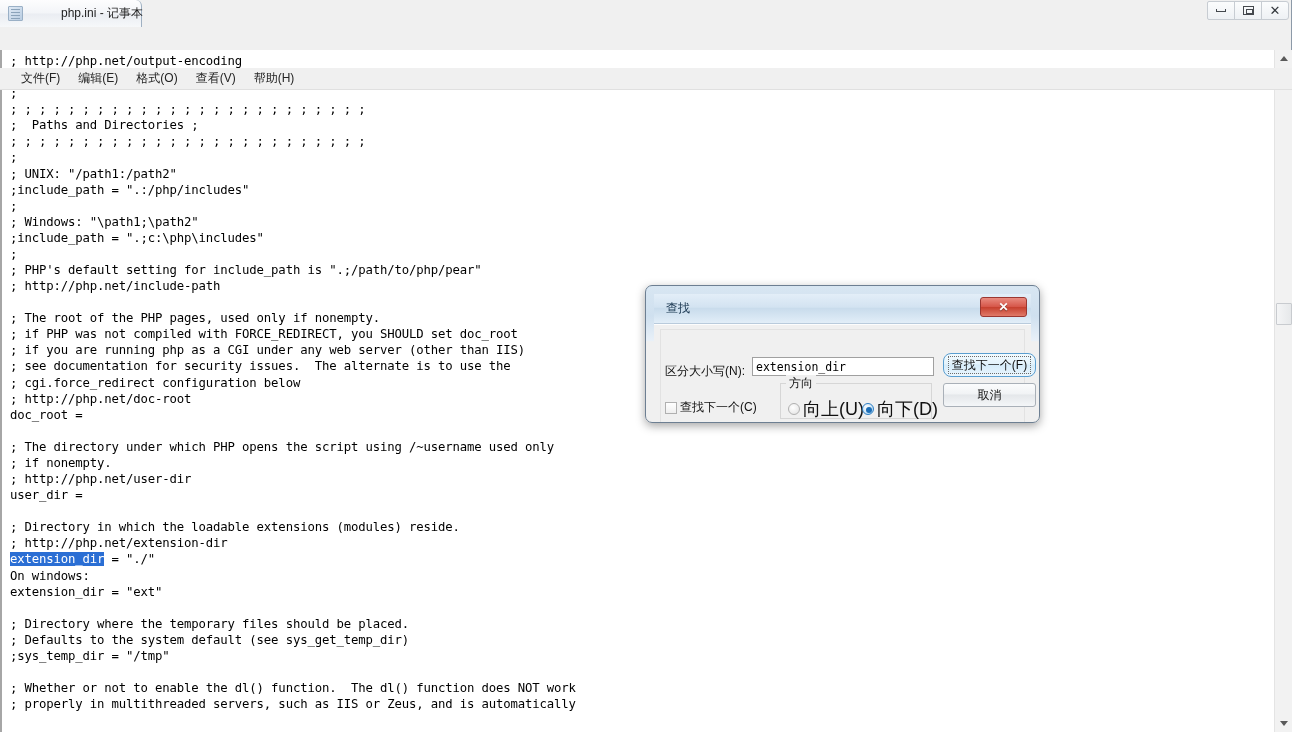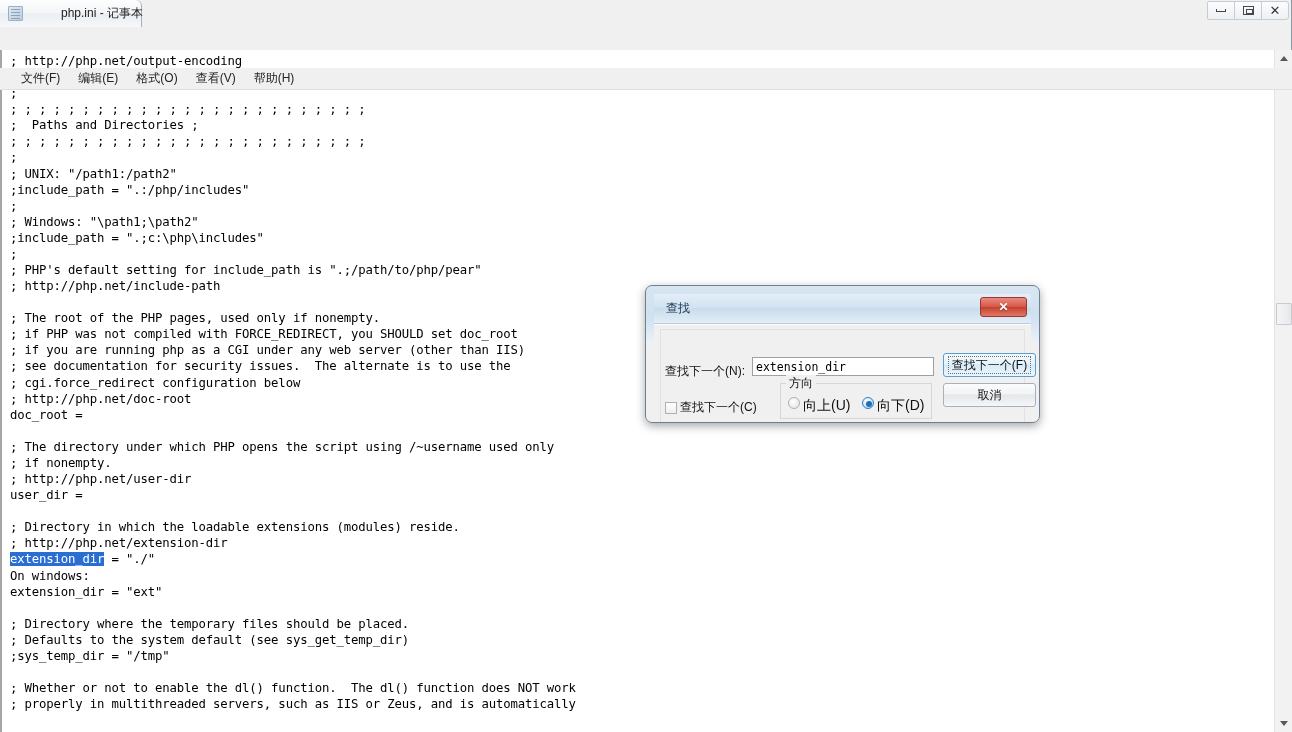--- a/index.html
+++ b/index.html
@@ -267,21 +267,21 @@
     color: #000;
     padding: 0 3px;
     line-height: 17px;
     outline: none;
   }
   #btn-findnext {
     position: absolute;
     left: 289px; top: 28px;
     width: 93px; height: 24px;
     border: 1px solid #5a9ed0;
-    border-radius: 3px;
+    border-radius: 8px;
     background: linear-gradient(to bottom,#f2fbff 0%,#e4f3fc 45%,#d6ecfa 50%,#eaf6fe 100%);
     font-size: 12px; color: #111;
     display: flex; align-items: center; justify-content: center;
     white-space: nowrap;
     font-family: "Liberation Sans", sans-serif;
   }
   #btn-findnext .inner-focus {
     border: 1px dotted #6d6d6d;
     padding: 1px 3px;
     line-height: 14px;
@@ -305,21 +305,21 @@
     background: transparent;
   }
   #group-direction-legend {
     position: absolute;
     left: 132px; top: 50px;
     background: #f0f0f0;
     padding: 0 3px;
     font-size: 12px; color: #111;
     font-family: "Liberation Sans", sans-serif;
   }
-  .radio-row { position: absolute; display: flex; align-items: flex-start; font-size: 14px; color: #111; white-space: nowrap;}
+  .radio-row { position: absolute; display: flex; align-items: center; font-size: 18px; color: #111; white-space: nowrap;}
   #radio-up { left: 134px; top: 72px; }
   #radio-down { left: 208px; top: 72px; }
   .radio-dot {
     width: 12px; height: 12px; border-radius: 50%;
     border: 1px solid #b0b0b0;
     background: radial-gradient(circle at 40% 35%, #ffffff 0%, #eaeaea 70%, #dcdcdc 100%);
     margin-right: 3px;
     position: relative;
     flex: 0 0 auto;
   }
@@ -453,21 +453,21 @@
   <div id="dlg-titlebar">
     <span id="dlg-title">查找</span>
     <div id="dlg-close">
       <span>✕</span>
     </div>
   </div>
 
   <div id="dlg-body">
     <div id="dlg-inner"></div>
 
-    <span class="dlg-label" id="lbl-find">查找下一个(N):</span>
+    <span class="dlg-label" id="lbl-find">区分大小写(N):</span>
 
     <input id="find-input" type="text" value="extension_dir" style="">
 
     <div id="btn-findnext">
       <span class="inner-focus">查找下一个(F)</span>
     </div>
 
     <div id="btn-cancel">
       <span>取消</span>
     </div>

